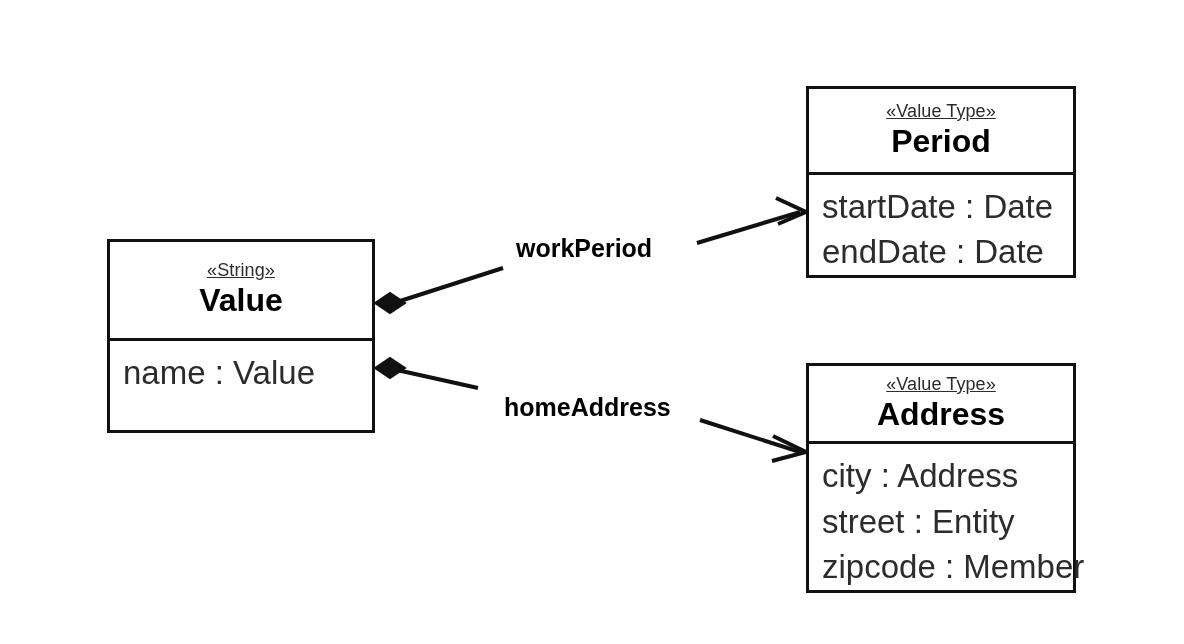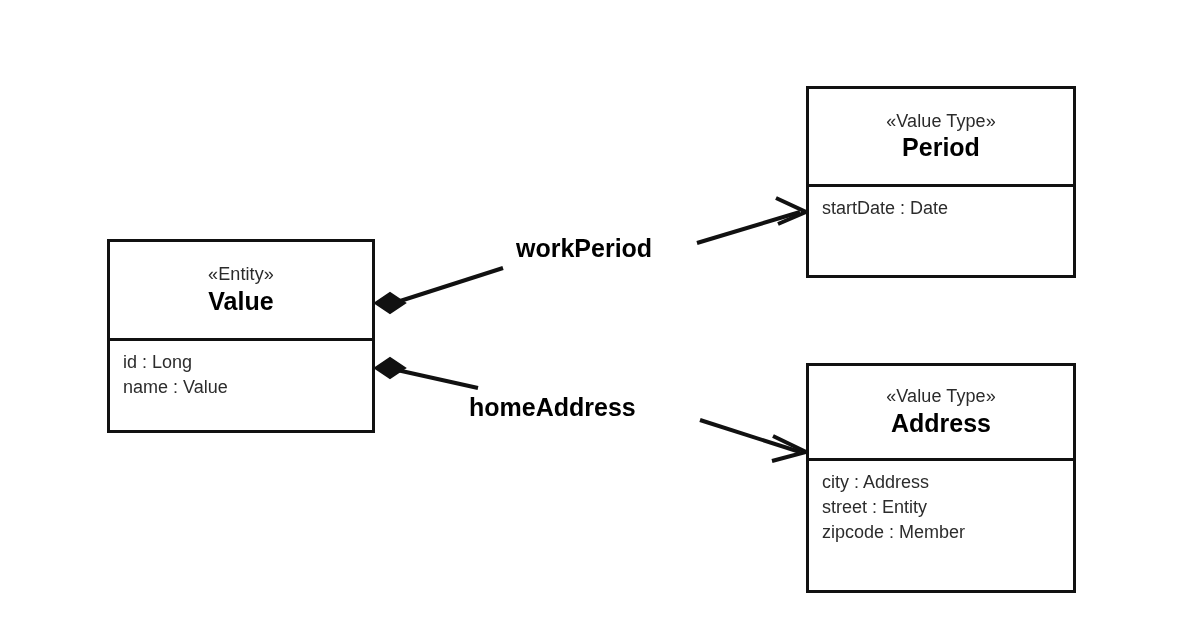--- a/index.html
+++ b/index.html
@@ -32,43 +32,44 @@
     justify-content: center;
     text-align: center;
   }
   .stereotype {
     font-size: 18px;
     font-weight: 400;
     color: #2b2b2b;
     line-height: 1.18;
     letter-spacing: 0.1px;
     white-space: nowrap;
+    text-decoration: underline;
   }
   .class-name {
-    font-size: 25px;
+    font-size: 32px;
     font-weight: 700;
     color: #000000;
     line-height: 1.2;
     white-space: nowrap;
   }
   .class-divider {
     width: 100%;
     height: 3px;
     background: #111111;
     flex: none;
   }
   .attr-list {
     box-sizing: border-box;
     padding: 9px 0 0 13px;
     display: flex;
     flex-direction: column;
     flex: 1 1 auto;
   }
   .attr-row {
-    font-size: 18px;
+    font-size: 33px;
     font-weight: 400;
     color: #2c2c2c;
     line-height: 1.38;
     white-space: nowrap;
   }
   .assoc-label {
     position: absolute;
     font-size: 25px;
     font-weight: 700;
     color: #000000;
@@ -108,51 +109,51 @@
       <line x1="700" y1="420" x2="800" y2="452" stroke="#111111" stroke-width="4" stroke-linecap="butt"></line>
 
       <polygon points="375,368 390,358 405,368 390,378" fill="#111111" stroke="#111111" stroke-width="2"></polygon>
 
       <polyline points="773,436 806,452 772,461" fill="none" stroke="#111111" stroke-width="4" stroke-linecap="butt" stroke-linejoin="miter"></polyline>
     </g>
   </svg>
 
   <div class="uml-class" style="left:107px; top:239px; width:268px; height:194px;">
     <div class="class-header" style="height:96px;">
-      <div class="stereotype">«Entity»</div>
+      <div class="stereotype">«String»</div>
       <div class="class-name">Value</div>
     </div>
     <div class="class-divider"></div>
     <div class="attr-list">
-      <div class="attr-row">id : Long</div>
       <div class="attr-row">name : Value</div>
     </div>
   </div>
 
   <div class="uml-class" style="left:806px; top:86px; width:270px; height:192px;">
     <div class="class-header" style="height:95px;">
       <div class="stereotype">«Value Type»</div>
       <div class="class-name">Period</div>
     </div>
     <div class="class-divider"></div>
     <div class="attr-list">
       <div class="attr-row">startDate : Date</div>
+      <div class="attr-row">endDate : Date</div>
     </div>
   </div>
 
   <div class="uml-class" style="left:806px; top:363px; width:270px; height:230px;">
     <div class="class-header" style="height:92px;">
       <div class="stereotype">«Value Type»</div>
       <div class="class-name">Address</div>
     </div>
     <div class="class-divider"></div>
     <div class="attr-list">
       <div class="attr-row">city : Address</div>
       <div class="attr-row">street : Entity</div>
       <div class="attr-row">zipcode : Member</div>
     </div>
   </div>
 
   <div class="assoc-label" style="left:516px; top:234px;">workPeriod</div>
 
-  <div class="assoc-label" style="left:469px; top:393px;">homeAddress</div>
+  <div class="assoc-label" style="left:504px; top:393px;">homeAddress</div>
 
 </div>
 
 </body></html>

